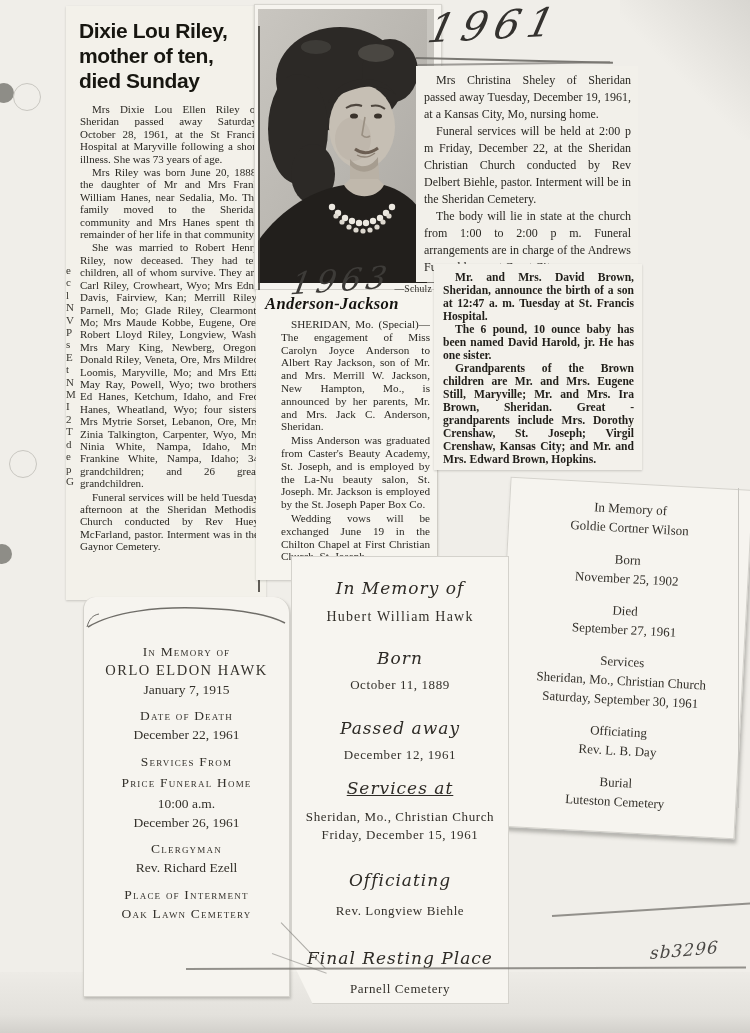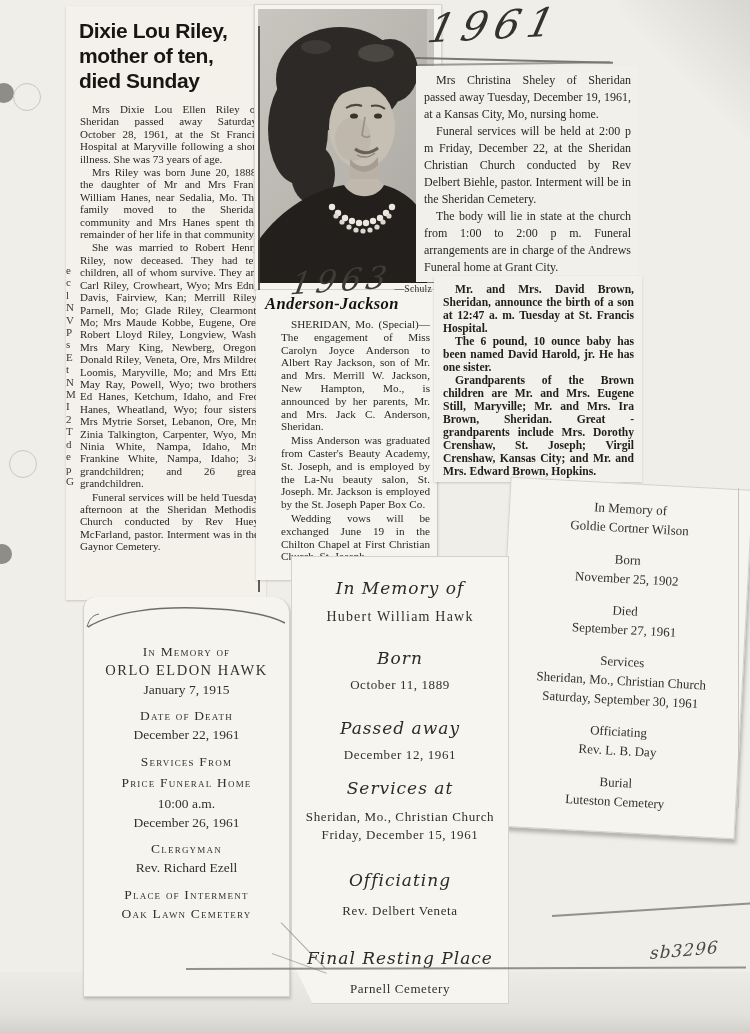--- a/index.html
+++ b/index.html
@@ -53,42 +53,42 @@
     margin:4px 4px 4px 9px; font-size:16.5px; line-height:20px;
     font-style:italic; font-weight:700; letter-spacing:.4px; color:#14130f;
   }
   .anderson .body{margin:2px 7px 0 9px; font-size:11.2px; line-height:12.8px;}
   .anderson .body p{text-indent:10px;}
   .anderson .body p + p{margin-top:1px;}
   
   .sheley{left:416px; top:66px; width:222px; height:216px; background:#f2f0ea; box-shadow:none;}
   .sheley .body{margin:6px 7px 0 8px; font-size:12px; line-height:17px;}
   
-  .brown{left:434px; top:276px; width:208px; height:206px; background:#f3f1eb; overflow:hidden;}
+  .brown{left:434px; top:264px; width:208px; height:206px; background:#f3f1eb; overflow:hidden;}
   .brown .body{margin:7px 8px 0 9px; font-size:11.6px; line-height:13px; font-weight:700; color:#201e19;}
   
   .tear{position:absolute; background:#7a7873; transform-origin:left center; z-index:4;}
   
   .card{position:absolute; background:#f6f4ef; border:1px solid #d4d2cc; text-align:center; color:#33302a;}
   .card .sc{font-variant:small-caps; letter-spacing:1.2px;}
   .wilson{
     left:501px; top:483px; width:241px; height:333px; transform:rotate(3.1deg);
     font-size:13px; line-height:19px; padding-top:15px;
     box-shadow:2px 4px 4px rgba(70,68,62,.35), 0 1px 0 rgba(255,255,255,.5);
   }
   .wilson .gap{height:13px;}
   .orlo{
     left:83px; top:597px; width:205px; height:353px; border-top:none;
     border-radius:12px 16px 0 0; font-size:13.5px; line-height:17px;
     padding-top:46px; box-shadow:1px 2px 3px rgba(60,58,52,.25); overflow:hidden;
   }
   .orlo .curve{position:absolute; left:0; top:8px;}
   .orlo .nm{font-size:14.5px; letter-spacing:1.5px; margin-top:2px;}
   .mt2{margin-top:2px;} .mt4{margin-top:4px;} .mt8{margin-top:8px;} .mt9{margin-top:9px;}
-  .mt10{margin-top:10px;} .mt11{margin-top:11px;} .mt12{margin-top:12px;} .mt14{margin-top:14px;}
+  .mt10{margin-top:10px;} .mt11{margin-top:11px;} .mt12{margin-top:12px;} .mt14{margin-top:14px;text-decoration:underline;}
   .mt16{margin-top:24px;} .mt22{margin-top:22px;} .mt26{margin-top:26px;} .mt28{margin-top:28px;}
   .hubert{
     left:291px; top:556px; width:216px; height:426px; background:#f7f5f0;
     font-size:13px; line-height:16px; padding-top:20px;
     clip-path:polygon(0 0,100% 0,100% 100%,10% 100%,0 90%);
     box-shadow:2px 3px 3px rgba(70,68,62,.3);
   }
   .script{font-family:"DejaVu Serif", serif; font-style:italic; font-size:17px; line-height:22px; letter-spacing:1px; color:#2e2b26;}
   .hubert .nm{font-size:14px; letter-spacing:1.2px;}
   .val{letter-spacing:.6px;}
@@ -272,21 +272,21 @@
     <div class="script">In Memory of</div>
     <div class="nm val mt10">Hubert William Hawk</div>
     <div class="script mt22">Born</div>
     <div class="val mt8">October 11, 1889</div>
     <div class="script mt16">Passed away</div>
     <div class="val mt8">December 12, 1961</div>
     <div class="script mt14">Services at</div>
     <div class="val mt10">Sheridan, Mo., Christian Church</div>
     <div class="val mt2">Friday, December 15, 1961</div>
     <div class="script mt26">Officiating</div>
-    <div class="val mt12">Rev. Delbert Veneta</div>
+    <div class="val mt12">Rev. Longview Biehle</div>
     <div class="script mt28">Final Resting Place</div>
     <div class="val mt12">Parnell Cemetery</div>
   </section>
 
   <div class="hw code">sb3296</div>
 
   <div class="tear" style="left:186px; top:968px; width:560px; height:1.5px; transform:rotate(-0.15deg); opacity:.8;"></div>
   <div class="tear" style="left:552px; top:915px; width:202px; height:1.5px; transform:rotate(-3.6deg); opacity:.8;"></div>
   <div class="tear" style="left:281px; top:922px; width:64px; height:1.2px; transform:rotate(46deg); opacity:.6;"></div>
   <div class="tear" style="left:272px; top:953px; width:58px; height:1.2px; transform:rotate(20deg); opacity:.5;"></div>

